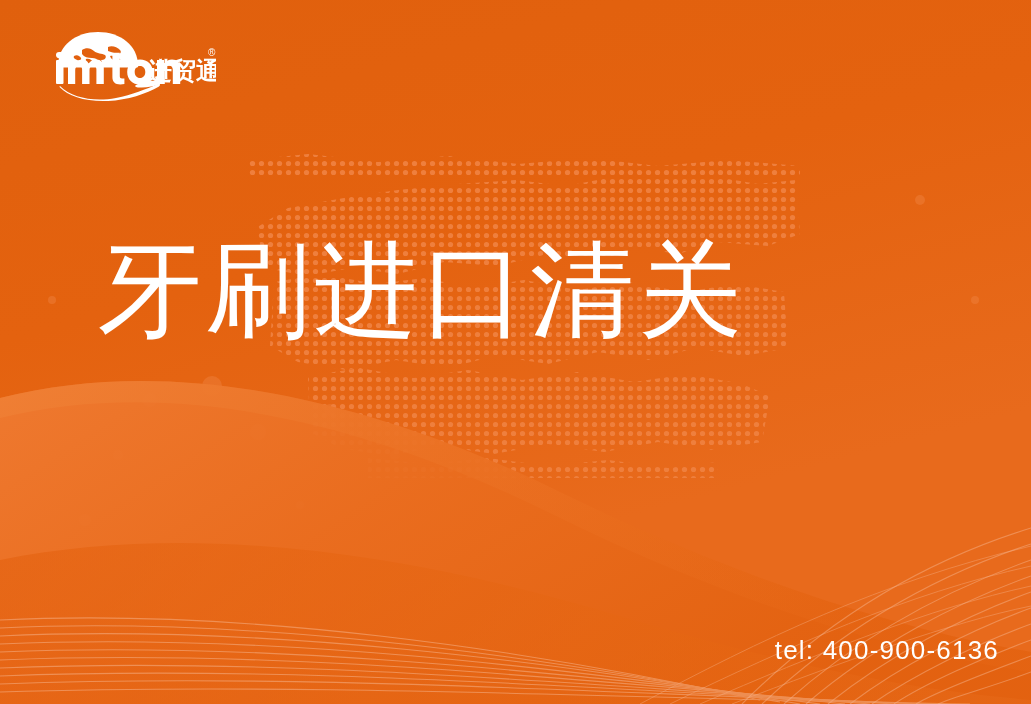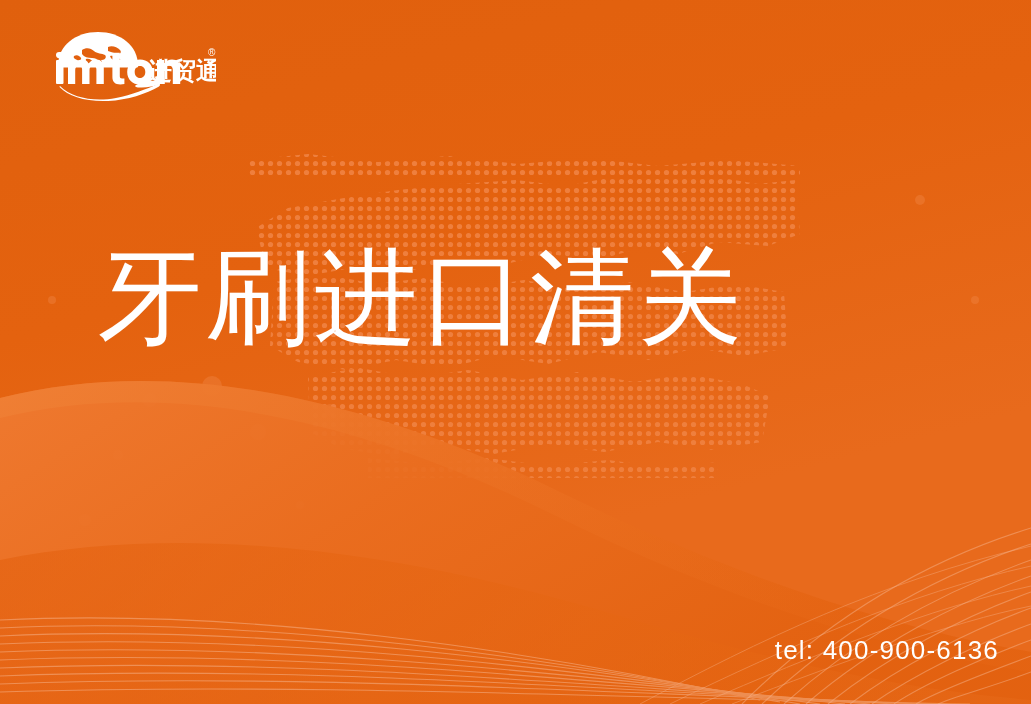--- a/index.html
+++ b/index.html
@@ -64,21 +64,20 @@
     width: 848px;
     z-index: 9;
     text-align: center;
     color: #ffffff;
     font-family: "Liberation Sans", "DejaVu Sans", sans-serif;
     font-weight: 400;
     font-size: 104px;
     line-height: 128px;
     letter-spacing: 4px;
     white-space: nowrap;
-    margin-top: 7px;
   }
   #headline .hl-line {
     display: block;
   }
   #headline .hl-line-1 {
     padding-right: 4px;
   }
 
   
   #phone {

